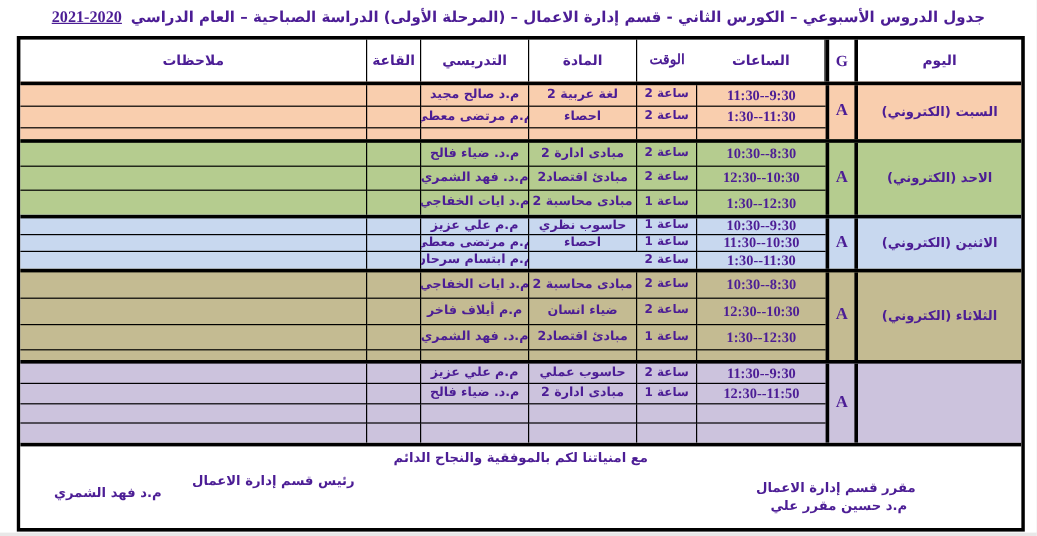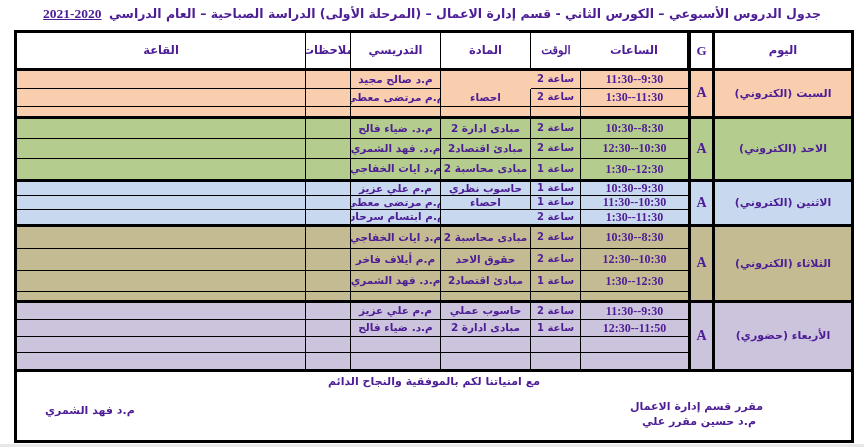--- a/index.html
+++ b/index.html
@@ -61,35 +61,36 @@
 <div class="page">
 
   <div class="title">
     <span>جدول الدروس الأسبوعي – الكورس الثاني - قسم إدارة الاعمال – (المرحلة الأولى) الدراسة الصباحية – العام الدراسي</span>
     <span class="years" dir="ltr">2021-2020</span>
   </div>
 
   <div class="tbl">
 
     <div class="hdr">
+      <div class="c" dir="rtl">ملاحظات</div>
       <div class="c" dir="rtl">القاعة</div>
-      <div class="c" dir="rtl">ملاحظات</div>
       <div class="c" dir="rtl">التدريسي</div>
       <div class="c" dir="rtl">المادة</div>
       <div class="c time" dir="rtl">الوقت</div>
       <div class="c" dir="rtl">الساعات</div>
       <div class="c gcell">G</div>
       <div class="c daycell" dir="rtl">اليوم</div>
     </div>
 
     <div id="bands">
         <div class="band" style="background: rgb(249, 206, 174); grid-template-rows: 18px 18px 9px;">
           <div class="c notes" dir="rtl" style="grid-area: 1 / 1;"></div>
           <div class="c room" dir="rtl" style="grid-area: 1 / 2;"></div>
           <div class="c teacher" dir="rtl" style="grid-area: 1 / 3;">م.د صالح مجيد</div>
+          <div class="c subject" dir="rtl" style="grid-area: 1 / 4;">لغة عربية 2</div>
           <div class="c hours" dir="ltr" style="grid-area: 1 / 5;">2 ساعة</div>
           <div class="c time" dir="ltr" style="grid-area: 1 / 6;">11:30--9:30</div>
           <div class="c notes" dir="rtl" style="grid-area: 2 / 1;"></div>
           <div class="c room" dir="rtl" style="grid-area: 2 / 2;"></div>
           <div class="c teacher" dir="rtl" style="grid-area: 2 / 3;">م.م مرتضى معطي</div>
           <div class="c subject" dir="rtl" style="grid-area: 2 / 4;">احصاء</div>
           <div class="c hours" dir="ltr" style="grid-area: 2 / 5;">2 ساعة</div>
           <div class="c time" dir="ltr" style="grid-area: 2 / 6;">1:30--11:30</div>
           <div class="c notes lastrow" dir="rtl" style="grid-area: 3 / 1;"></div>
           <div class="c room lastrow" dir="rtl" style="grid-area: 3 / 2;"></div>
@@ -147,21 +148,21 @@
         <div class="band" style="background: rgb(196, 187, 146); grid-template-rows: 22px 22px 21px 8px;">
           <div class="c notes" dir="rtl" style="grid-area: 1 / 1;"></div>
           <div class="c room" dir="rtl" style="grid-area: 1 / 2;"></div>
           <div class="c teacher" dir="rtl" style="grid-area: 1 / 3;">م.د ايات الخفاجي</div>
           <div class="c subject" dir="rtl" style="grid-area: 1 / 4;">مبادى محاسبة 2</div>
           <div class="c hours" dir="ltr" style="grid-area: 1 / 5;">2 ساعة</div>
           <div class="c time" dir="ltr" style="grid-area: 1 / 6;">10:30--8:30</div>
           <div class="c notes" dir="rtl" style="grid-area: 2 / 1;"></div>
           <div class="c room" dir="rtl" style="grid-area: 2 / 2;"></div>
           <div class="c teacher" dir="rtl" style="grid-area: 2 / 3;">م.م أيلاف فاخر</div>
-          <div class="c subject" dir="rtl" style="grid-area: 2 / 4;">حقوق الاحد</div>
+          <div class="c subject" dir="rtl" style="grid-area: 2 / 4;">ضياء انسان</div>
           <div class="c hours" dir="ltr" style="grid-area: 2 / 5;">2 ساعة</div>
           <div class="c time" dir="ltr" style="grid-area: 2 / 6;">12:30--10:30</div>
           <div class="c notes" dir="rtl" style="grid-area: 3 / 1;"></div>
           <div class="c room" dir="rtl" style="grid-area: 3 / 2;"></div>
           <div class="c teacher" dir="rtl" style="grid-area: 3 / 3;">م.د. فهد الشمري</div>
           <div class="c subject" dir="rtl" style="grid-area: 3 / 4;">مبادئ اقتصاد2</div>
           <div class="c hours" dir="ltr" style="grid-area: 3 / 5;">1 ساعة</div>
           <div class="c time" dir="ltr" style="grid-area: 3 / 6;">1:30--12:30</div>
           <div class="c notes lastrow" dir="rtl" style="grid-area: 4 / 1;"></div>
           <div class="c room lastrow" dir="rtl" style="grid-area: 4 / 2;"></div>
@@ -191,25 +192,25 @@
           <div class="c subject" dir="rtl" style="grid-area: 3 / 4;"></div>
           <div class="c hours" dir="ltr" style="grid-area: 3 / 5;"></div>
           <div class="c time" dir="ltr" style="grid-area: 3 / 6;"></div>
           <div class="c notes lastrow" dir="rtl" style="grid-area: 4 / 1;"></div>
           <div class="c room lastrow" dir="rtl" style="grid-area: 4 / 2;"></div>
           <div class="c teacher lastrow" dir="rtl" style="grid-area: 4 / 3;"></div>
           <div class="c subject lastrow" dir="rtl" style="grid-area: 4 / 4;"></div>
           <div class="c hours lastrow" dir="ltr" style="grid-area: 4 / 5;"></div>
           <div class="c time lastrow" dir="ltr" style="grid-area: 4 / 6;"></div>
           <div class="c gcell" style="grid-area: 1 / 7 / span 4;">A</div>
-          <div class="c daycell" dir="rtl" style="grid-area: 1 / 8 / span 4;">الأربعاء (حضوري)</div>
         </div>
       </div>
 
     <div class="footerbox">
       <div class="wish">مع امنياتنا لكم بالموفقية والنجاح الدائم</div>
       <div class="fnote f-right-title">مقرر قسم إدارة الاعمال</div>
       <div class="fnote f-right-name">م.د حسين مقرر علي</div>
+      <div class="fnote f-left-title">رئيس قسم إدارة الاعمال</div>
       <div class="fnote f-left-name">م.د فهد الشمري</div>
     </div>
 
   </div>
 </div>
 
 </body></html>

